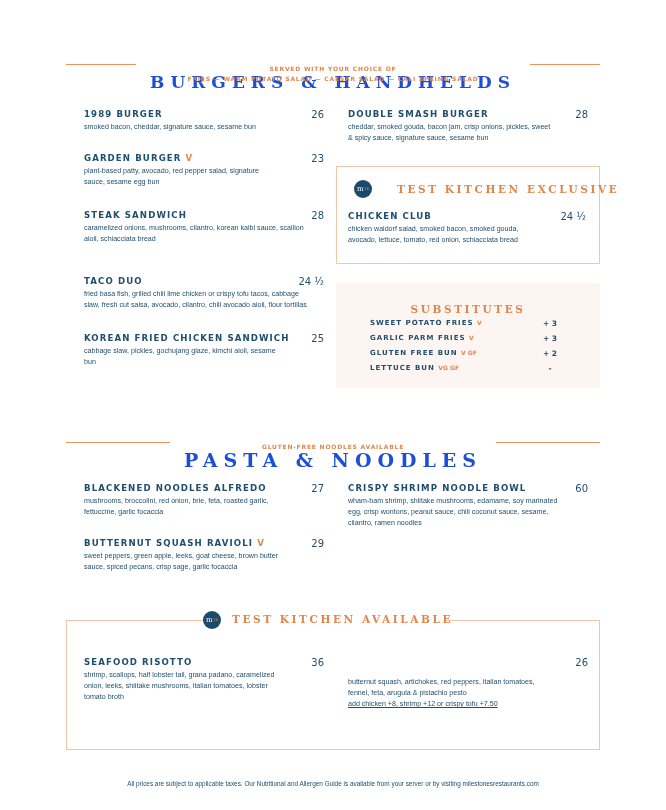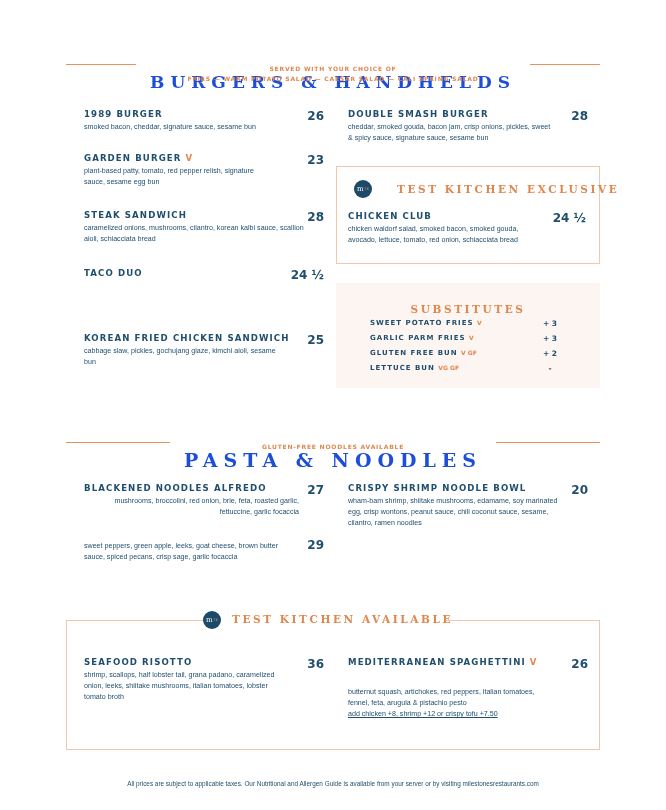--- a/index.html
+++ b/index.html
@@ -7,21 +7,21 @@
     body { position: relative; font-family: "DejaVu Sans", sans-serif; color: #1f4e6e; }
 
     .sec-head { position: absolute; left: 66px; width: 534px; display: flex; align-items: center; }
     .sec-head .line { flex: 1; height: 1px; background: #e8935a; }
     .sec-title { font-family: "DejaVu Serif", serif; color: #1d4ed8; font-weight: bold; letter-spacing: 6px; padding: 0 14px; white-space: nowrap; margin-top: 36px; }
     .sub-note { position: absolute; left: 66px; width: 534px; text-align: center; color: #e0874e; font-family: "DejaVu Sans", sans-serif; font-weight: bold; font-size: 6px; letter-spacing: 0.8px; }
 
     .item { position: absolute; width: 240px; }
     .item-name { font-family: "DejaVu Sans", sans-serif; font-weight: bold; font-size: 8.6px; letter-spacing: 1.1px; color: #1f4e6e; white-space: nowrap; }
     .item-name .tag { color: #e0874e; letter-spacing: 0; }
-    .item-price { position: absolute; right: 0; top: 0; font-family: "DejaVu Sans", sans-serif; font-weight: bold; font-size: 12px; color: #1f4e6e; }
+    .item-price { position: absolute; right: 0; top: 0; font-family: "DejaVu Sans", sans-serif; font-weight: normal; font-size: 10px; color: #1f4e6e; }
     .item-desc { font-family: "Liberation Sans", sans-serif; font-size: 7.1px; line-height: 11px; color: #1f4e6e; margin-top: 3px; }
 
     .box-tk1 { position: absolute; left: 336px; top: 166px; width: 264px; height: 98px; border: 1px solid #f1c6aa; }
     .logo { position: absolute; width: 18px; height: 18px; border-radius: 50%; background: #1b4a6b; color: #fff; font-family: "DejaVu Serif", serif; font-size: 7px; display: flex; align-items: center; justify-content: center; }
     .logo sup { font-size: 3.5px; color: #e0874e; margin-left: 0.5px; }
     .tk-title { position: absolute; font-family: "DejaVu Serif", serif; color: #e0874e; font-weight: bold; font-size: 10.5px; letter-spacing: 2.6px; white-space: nowrap; }
 
     .box-sub { position: absolute; left: 336px; top: 283px; width: 264px; height: 105px; background: #fdf5f1; }
     .sub-title { position: absolute; left: 0; width: 264px; top: 20px; text-align: center; font-family: "DejaVu Serif", serif; color: #e0874e; font-weight: bold; font-size: 10.5px; letter-spacing: 2.6px; }
     .sub-row { position: absolute; left: 34px; width: 200px; }
@@ -48,32 +48,33 @@
 
 <div class="item" style="left:84px; top:109px;">
   <div class="item-name"><span>1989 BURGER</span></div>
   <div class="item-price">26</div>
   <div class="item-desc">smoked bacon, cheddar, signature sauce, sesame bun</div>
 </div>
 
 <div class="item" style="left:84px; top:153px;">
   <div class="item-name"><span>GARDEN BURGER</span> <span class="tag">V</span></div>
   <div class="item-price">23</div>
-  <div class="item-desc" style="width:190px;">plant-based patty, tomato, red pepper relish, signature sauce, sesame egg bun</div>
+  <div class="item-desc" style="width:190px;">plant-based patty, avocado, red pepper salad, signature sauce, sesame egg bun</div>
 </div>
 
 <div class="item" style="left:84px; top:210px;">
   <div class="item-name"><span>STEAK SANDWICH</span></div>
   <div class="item-price">28</div>
   <div class="item-desc" style="width:225px;">caramelized onions, mushrooms, cilantro, korean kalbi sauce, scallion aioli, schiacciata bread</div>
 </div>
 
-<div class="item" style="left:84px; top:268px;">
+<div class="item" style="left:84px; top:276px;">
   <div class="item-name"><span>TACO DUO</span></div>
   <div class="item-price">24 ½</div>
+  <div class="item-desc" style="width:230px;">fried basa fish, grilled chili lime chicken or crispy tofu tacos, cabbage slaw, fresh cut salsa, avocado, cilantro, chili avocado aioli, flour tortillas</div>
 </div>
 
 <div class="item" style="left:84px; top:333px;">
   <div class="item-name"><span>KOREAN FRIED CHICKEN SANDWICH</span></div>
   <div class="item-price">25</div>
   <div class="item-desc" style="width:200px;">cabbage slaw, pickles, gochujang glaze, kimchi aioli, sesame bun</div>
 </div>
 
 <div class="item" style="left:348px; top:109px;">
   <div class="item-name"><span>DOUBLE SMASH BURGER</span></div>
@@ -117,49 +118,49 @@
 <div class="sec-head" style="top:413px;">
   <div class="line"></div>
   <div class="sec-title" style="font-size:19px;">PASTA &amp; NOODLES</div>
   <div class="line"></div>
 </div>
 <div class="sub-note" style="top:443px;">GLUTEN-FREE NOODLES AVAILABLE</div>
 
 <div class="item" style="left:84px; top:483px;">
   <div class="item-name"><span>BLACKENED NOODLES ALFREDO</span></div>
   <div class="item-price">27</div>
-  <div class="item-desc" style="width:215px;text-align:right;">mushrooms, broccolini, red onion, brie, feta, roasted garlic, fettuccine, garlic focaccia</div>
+  <div class="item-desc" style="width:215px;">mushrooms, broccolini, red onion, brie, feta, roasted garlic, fettuccine, garlic focaccia</div>
 </div>
 
 <div class="item" style="left:84px; top:538px;">
+  <div class="item-name"><span>BUTTERNUT SQUASH RAVIOLI</span> <span class="tag">V</span></div>
   <div class="item-price">29</div>
   <div class="item-desc" style="width:215px;">sweet peppers, green apple, leeks, goat cheese, brown butter sauce, spiced pecans, crisp sage, garlic focaccia</div>
 </div>
 
 <div class="item" style="left:348px; top:483px;">
   <div class="item-name"><span>CRISPY SHRIMP NOODLE BOWL</span></div>
-  <div class="item-price">20</div>
+  <div class="item-price">60</div>
   <div class="item-desc" style="width:210px;">wham-bam shrimp, shiitake mushrooms, edamame, soy marinated egg, crisp wontons,  peanut sauce, chili coconut sauce, sesame, cilantro, ramen noodles</div>
 </div>
 
 <div class="box-tk2"></div>
 <div class="tk2-line-l"></div>
 <div class="tk2-line-r"></div>
 <div class="logo" style="left:203px; top:611px;">
     <span>m</span>
     <sup>TK</sup>
   </div>
 <div class="tk-title" style="left:232px; top:613px;">TEST KITCHEN AVAILABLE</div>
 
 <div class="item" style="left:84px; top:657px;">
   <div class="item-name"><span>SEAFOOD RISOTTO</span></div>
   <div class="item-price">36</div>
   <div class="item-desc" style="width:200px;">shrimp, scallops, half lobster tail, grana padano, caramelized onion, leeks, shiitake mushrooms, italian tomatoes, lobster tomato broth</div>
 </div>
 
 <div class="item" style="left:348px; top:657px;">
-  <div class="item-name"><span>MEDITERRANEAN SPAGHETTINI</span> <span class="tag">V</span></div>
   <div class="item-price">26</div>
   <div class="item-desc" style="width:195px;margin-top:20px;">butternut squash, artichokes, red peppers, italian tomatoes, fennel, feta, arugula &amp; pistachio pesto</div>
   <div class="item-desc" style="margin-top:0;text-decoration:underline;">add chicken +8, shrimp +12 or crispy tofu +7.50</div>
 </div>
 
 <div class="footer">All prices are subject to applicable taxes. Our Nutritional and Allergen Guide is available from your server or by visiting milestonesrestaurants.com</div>
 
 </body></html>

